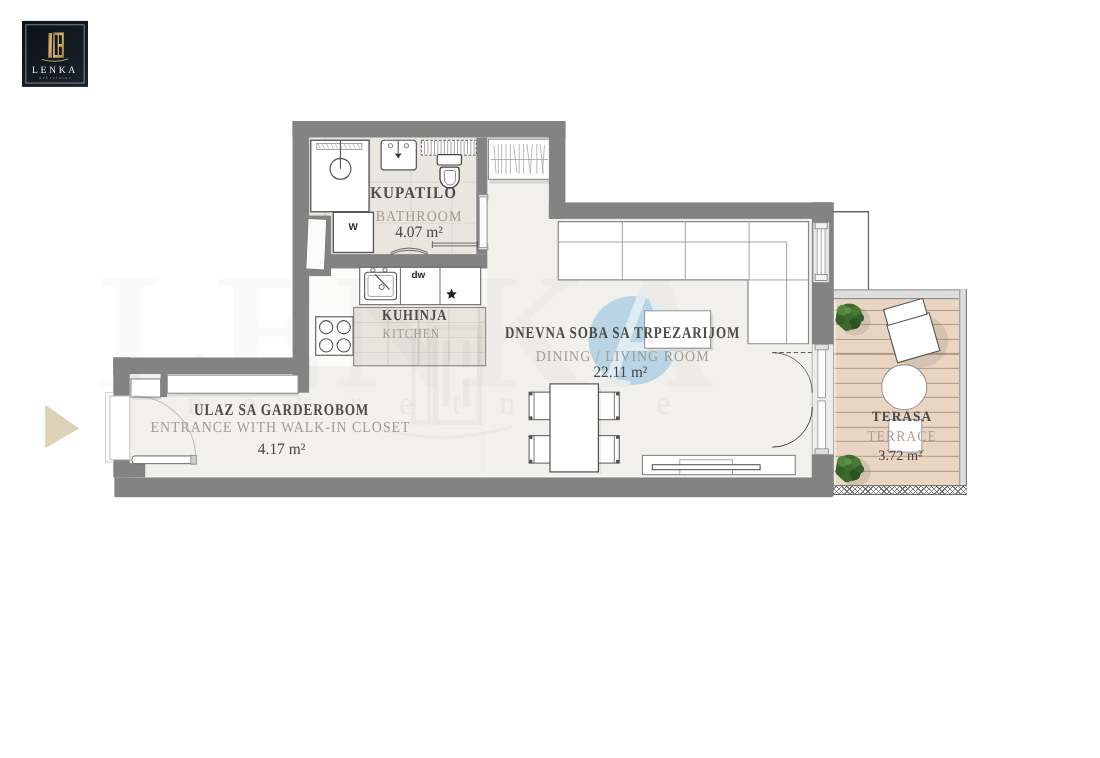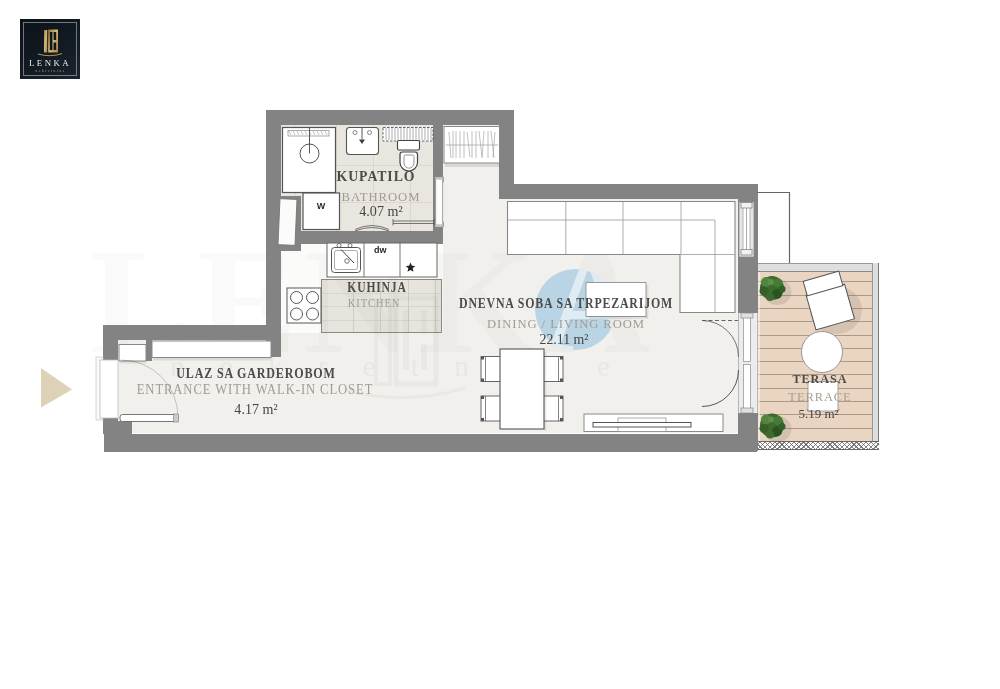--- a/index.html
+++ b/index.html
@@ -254,21 +254,21 @@
 <div class="lbl t1" style="transform:scaleX(0.794);left:406px;top:294.5px;font-size:15px;">DNEVNA SOBA SA TRPEZARIJOM</div>
 <div class="lbl t2" style="transform:scaleX(0.936);left:406px;top:316px;font-size:13.5px;">DINING / LIVING ROOM</div>
 <div class="lbl t3" style="transform:scaleX(0.955);left:404px;top:330.5px;font-size:14.5px;">22.11 m²</div>
 
 <div class="lbl t1" style="transform:scaleX(0.805);left:96px;top:365px;font-size:15px;">ULAZ SA GARDEROBOM</div>
 <div class="lbl t2" style="transform:scaleX(0.903);left:95px;top:381.5px;font-size:14px;">ENTRANCE WITH WALK-IN CLOSET</div>
 <div class="lbl t3" style="transform:scaleX(0.969);left:96px;top:400.5px;font-size:14.5px;">4.17 m²</div>
 
 <div class="lbl t1" style="transform:scaleX(0.938);left:660px;top:370.5px;font-size:13px;">TERASA</div>
 <div class="lbl t2" style="transform:scaleX(0.924);left:659.5px;top:388.5px;font-size:13.5px;color:#a89e94;">TERRACE</div>
-<div class="lbl t3" style="left:658.5px;top:405.5px;font-size:13px;">5.19 m²</div>
+<div class="lbl t3" style="left:658.5px;top:405.5px;font-size:13px;">3.72 m²</div>
 
 <div style="position:absolute;left:19.5px;top:18.5px;width:60.5px;height:60.5px;
   background:linear-gradient(145deg,#0c1219 0%,#121a22 55%,#1b242e 100%);"></div>
 <div style="position:absolute;left:22.5px;top:21.5px;width:54.5px;height:54.5px;
   border:0.7px solid rgba(218,218,218,0.5);box-sizing:border-box;"></div>
 <svg width="1000" height="689" viewBox="0 0 1000 689" style="pointer-events:none;">
   <defs>
     <linearGradient id="gold" x1="0" y1="0" x2="1" y2="1">
       <stop offset="0%" stop-color="#8f6f33"></stop>
       <stop offset="45%" stop-color="#d7b878"></stop>

